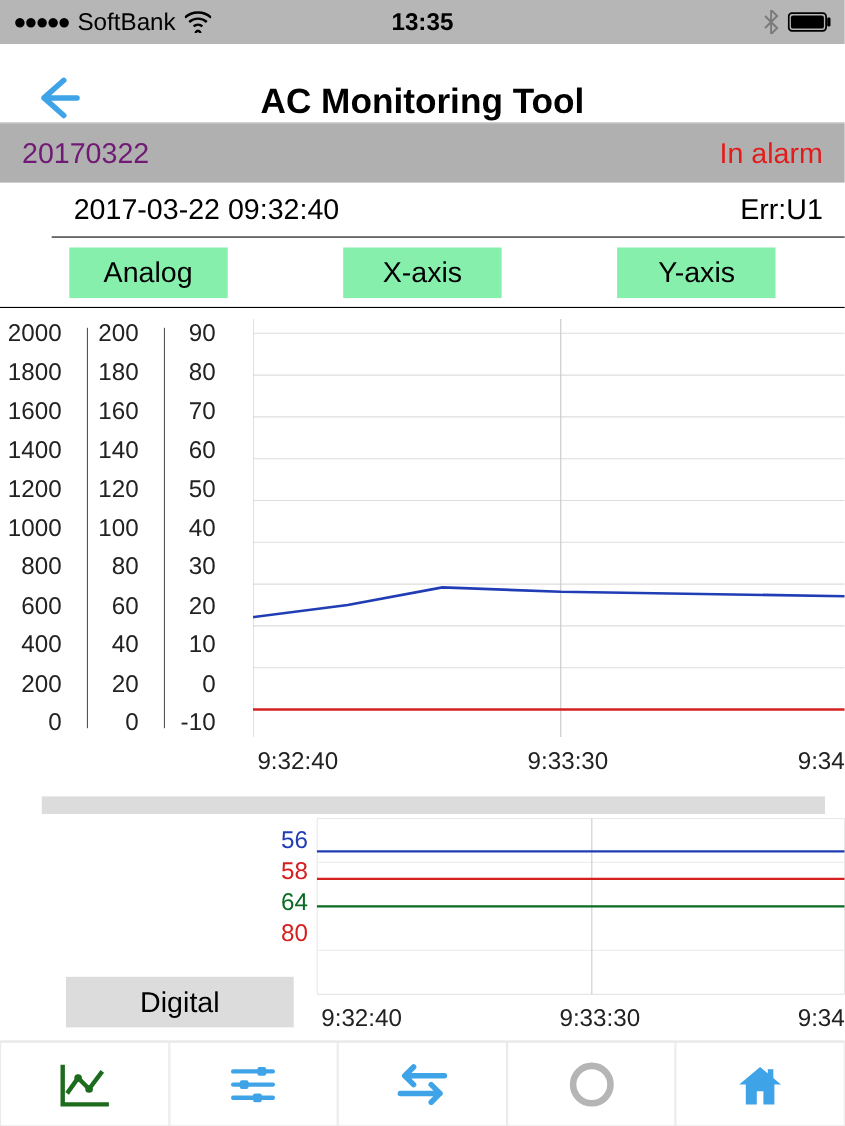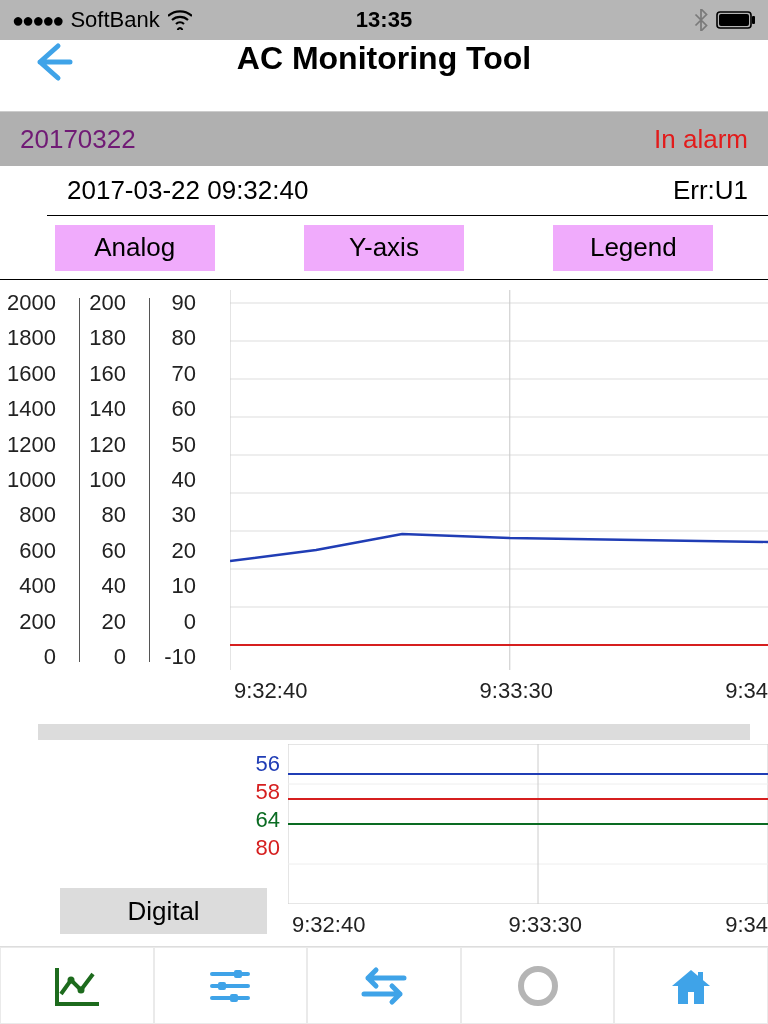--- a/index.html
+++ b/index.html
@@ -6,35 +6,35 @@
 body { width:768px; height:1024px; background:#fff; overflow:hidden; }
 
 
 .status-bar { height:40px; background:#b6b6b6; display:flex; align-items:center; justify-content:space-between; padding:0 12px; font-size:22px; font-weight:500; color:#000; }
 .status-left { display:flex; align-items:center; gap:8px; }
 .status-center { position:absolute; left:50%; transform:translateX(-50%); font-weight:600; }
 .dots { letter-spacing:-2px; font-size:20px; }
 .wifi-icon, .bt-icon, .batt-icon { display:inline-flex; }
 
 
-.nav-header { height:72px; display:flex; align-items:flex-start; justify-content:center; position:relative; border-bottom:1px solid #ccc; }
+.nav-header { height:72px; display:flex; align-items:flex-end; justify-content:center; position:relative; border-bottom:1px solid #ccc; }
 .back-btn { position:absolute; left:30px; display:flex; align-items:center; }
 .nav-title { font-size:32px; font-weight:700; }
 
 
 .banner { height:54px; background:#b0b0b0; display:flex; align-items:center; justify-content:space-between; padding:0 20px; font-size:26px; }
 .banner .date { color:#701a75; }
 .banner .alarm { color:#e21b1b;margin-left:32px; }
 
 
 .subhdr { height:50px; display:flex; align-items:center; justify-content:space-between; padding:0 20px; font-size:26px; border-bottom:1.5px solid #000;margin-left:47px; }
 
 
 .tabs { height:64px; display:flex; align-items:center; justify-content:space-around; padding:0 10px; border-bottom:1.5px solid #000; }
-.tab-btn { width:160px; height:46px; background:#f0abfc; border:none; font-size:26px; display:flex; align-items:center; justify-content:center; cursor:pointer; }
+.tab-btn { width:144px; height:46px; background:#86efac; border:none; font-size:26px; display:flex; align-items:center; justify-content:center; cursor:pointer; }
 
 
 .chart-wrap { display:flex; padding:10px 0 0 0; height:430px; }
 .yaxes { display:flex; }
 .ycol { width:80px; display:flex; flex-direction:column; justify-content:space-between; align-items:flex-end; padding-right:24px; font-size:22px; height:380px; position:relative; color:#222;}
 .ycol.border::after { content:""; position:absolute; right:0; top:8px; bottom:8px; width:1.5px; background:#555;}
 .ycol.small { width:70px; }
 .plot { flex:1; position:relative; margin-left:10px; margin-right:0; }
 .plot svg { width:100%; height:380px; }
 .xticks { display:flex; justify-content:space-between; font-size:22px; padding:4px 0 0 4px; color:#222;}
@@ -97,22 +97,22 @@
   <span class="alarm">In alarm</span>
 </div>
 
 <div class="subhdr">
   <span>2017-03-22 09:32:40</span>
   <span>Err:U1</span>
 </div>
 
 <div class="tabs">
   <button class="tab-btn">Analog</button>
+  <button class="tab-btn">X-axis</button>
   <button class="tab-btn">Y-axis</button>
-  <button class="tab-btn">Legend</button>
 </div>
 
 <div class="chart-wrap">
   <div class="yaxes">
     <div class="ycol border">
       <span>2000</span>
         <span>1800</span>
         <span>1600</span>
         <span>1400</span>
         <span>1200</span>

